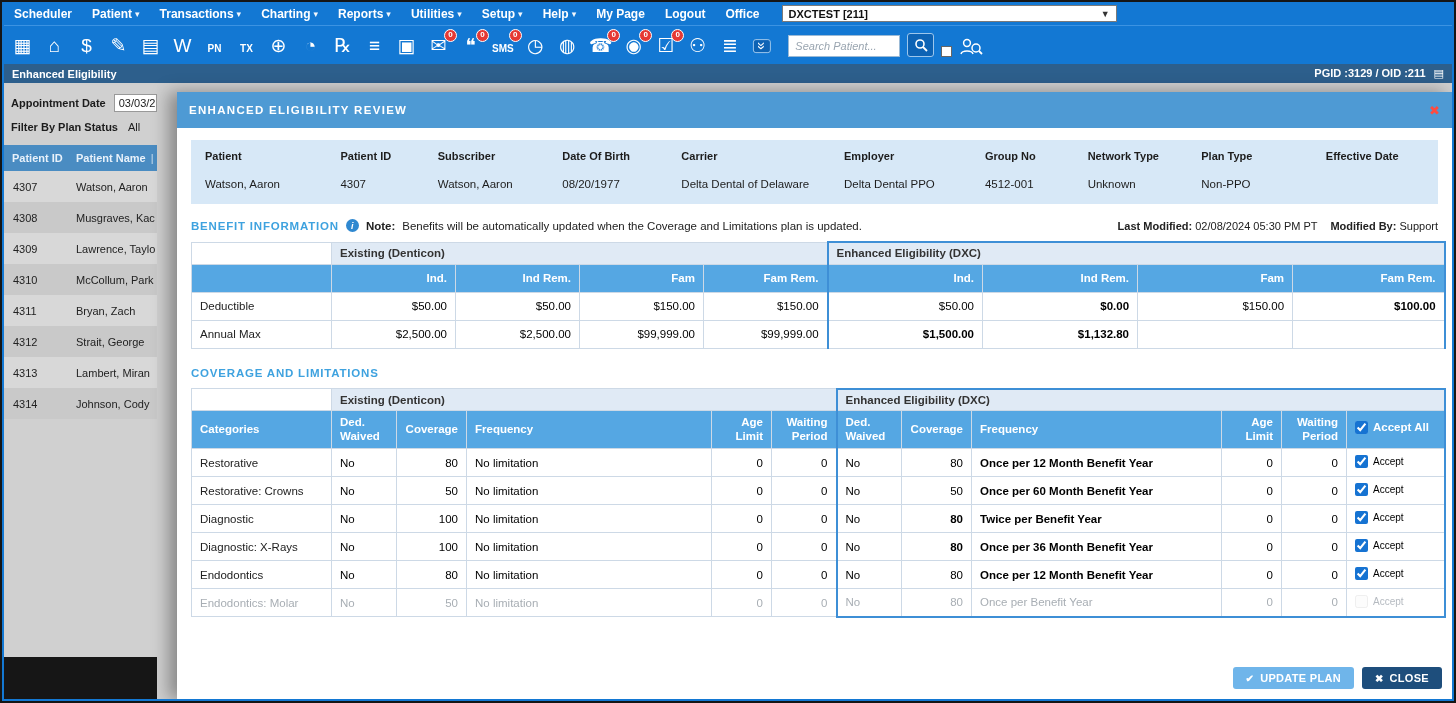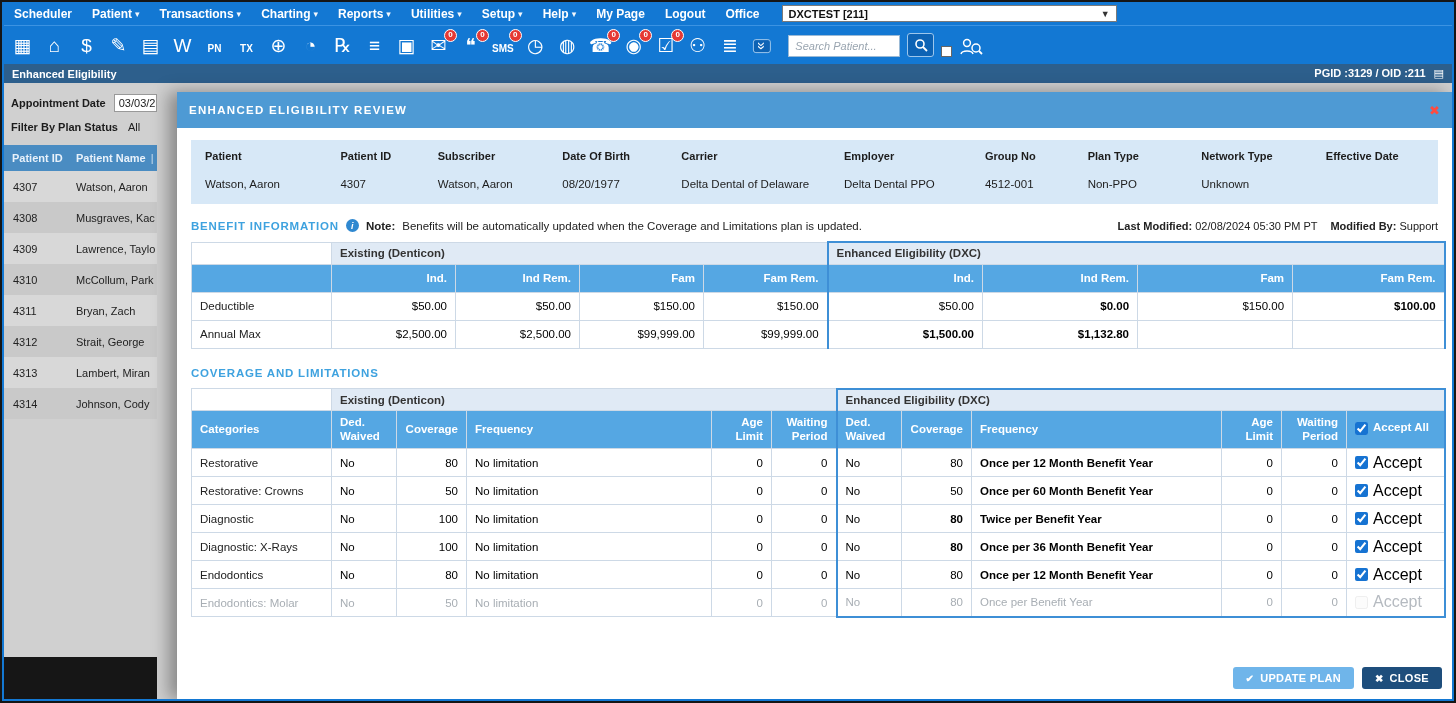--- a/index.html
+++ b/index.html
@@ -80,23 +80,23 @@
   td.lbl{text-align:left;color:#222;}
   .b{font-weight:bold;}
   .bl{border-left:2px solid #3e8fd6 !important;}
   .br{border-right:2px solid #3e8fd6 !important;}
   .bt{border-top:2px solid #3e8fd6 !important;}
   .bb{border-bottom:2px solid #3e8fd6 !important;}
   tr.disabled td{color:#a8aeb4;}
   tr.disabled .accept-text{color:#b5bac0;}
   tr.disabled input{opacity:.35;}
   .accept-cell{display:inline-flex;align-items:center;gap:5px;}
-  .accept-text{font-size:16px;}
+  .accept-text{font-size:10px;}
   input[type=checkbox]{accent-color:#1673d2;width:13px;height:13px;margin:0;cursor:pointer;}
-  .head-accept{display:inline-flex;align-items:flex-end;gap:5px;}
+  .head-accept{display:inline-flex;align-items:center;gap:5px;}
 
   .modal-footer{margin-top:auto;padding:8px 10px 10px;display:flex;justify-content:flex-end;gap:8px;}
   .btn{border:none;border-radius:3px;color:#fff;font-size:11px;font-weight:bold;padding:5px 13px;display:flex;align-items:center;gap:6px;cursor:pointer;letter-spacing:.3px;}
   .btn .bglyph{font-size:10px;}
   .btn-update{background:#6fb5ea;}
   .btn-close{background:#1e4e7c;}
 </style>
 </head>
 <body>
 
@@ -290,26 +290,26 @@
         </div>
         <div class="pi-field" data-name="info-field">
           <div class="pi-label" data-name="info-field-label">Employer</div>
           <div class="pi-value" data-name="info-field-value">Delta Dental PPO</div>
         </div>
         <div class="pi-field" data-name="info-field">
           <div class="pi-label" data-name="info-field-label">Group No</div>
           <div class="pi-value" data-name="info-field-value">4512-001</div>
         </div>
         <div class="pi-field" data-name="info-field">
+          <div class="pi-label" data-name="info-field-label">Network Type</div>
+          <div class="pi-value" data-name="info-field-value">Unknown</div>
+        </div>
+        <div class="pi-field" data-name="info-field">
           <div class="pi-label" data-name="info-field-label">Plan Type</div>
           <div class="pi-value" data-name="info-field-value">Non-PPO</div>
-        </div>
-        <div class="pi-field" data-name="info-field">
-          <div class="pi-label" data-name="info-field-label">Network Type</div>
-          <div class="pi-value" data-name="info-field-value">Unknown</div>
         </div>
         <div class="pi-field" data-name="info-field">
           <div class="pi-label" data-name="info-field-label">Effective Date</div>
           <div class="pi-value" data-name="info-field-value"></div>
         </div>
       </div>
 
     <div class="section-row" data-name="benefit-section-header">
       <span class="section-title" data-name="benefit-section-title">BENEFIT INFORMATION</span>
       <span class="note-icon" data-name="info-icon">i</span>

